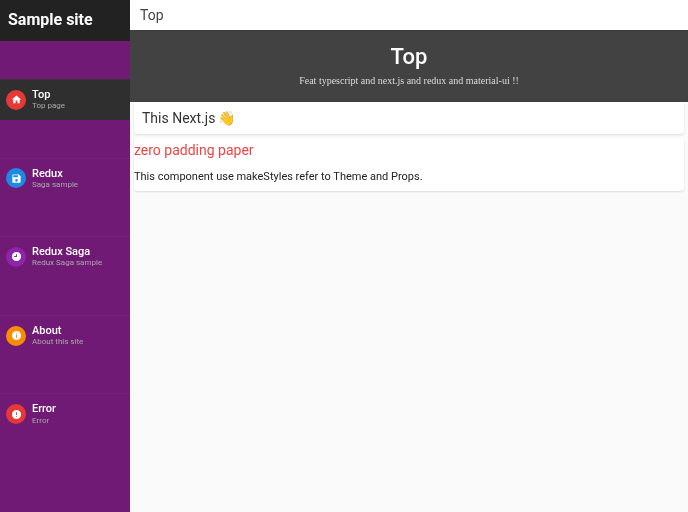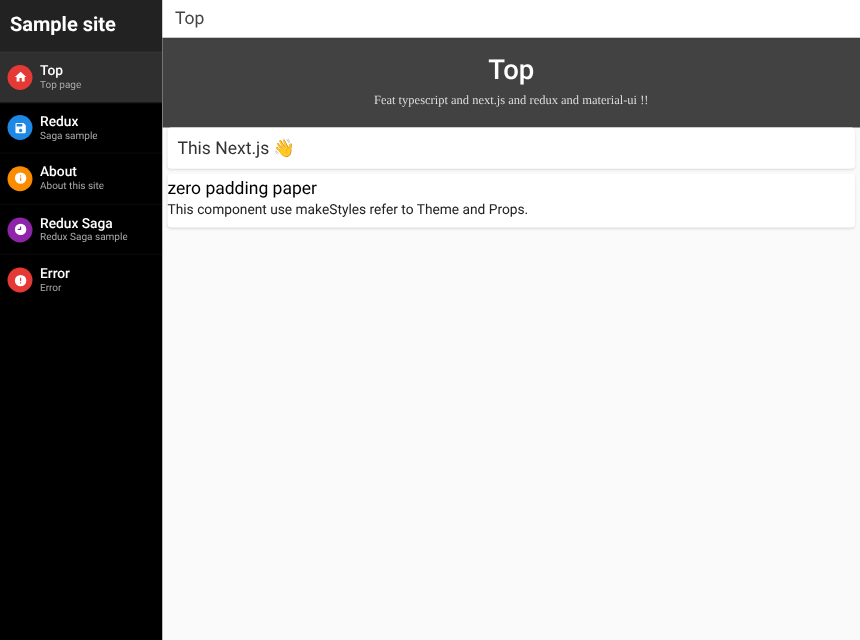--- a/index.html
+++ b/index.html
@@ -14,25 +14,26 @@
       overflow: hidden;
       background: #fafafa;
     }
     .app {
       display: flex;
       width: 100%;
       height: 100%;
     }
     .sidebar {
       width: 130px;
-      background: #000000;
+      background: #701a75;
       color: #fff;
       flex-shrink: 0;
       display: flex;
       flex-direction: column;
+      gap: 38px;
     }
     .sidebar-title {
       font-size: 16px;
       font-weight: 700;
       padding: 10px 8px 12px 8px;
       background: #222;
     }
     .sidebar-item {
       display: flex;
       align-items: center;
@@ -130,23 +131,23 @@
     .paper.greet {
       padding: 8px 8px;
       font-size: 14px;
       color: #333;
     }
     .paper.zero {
       padding: 4px 0 8px 0;
     }
     .zero-title {
       font-size: 14px;
-      color: #000000;
+      color: #ef4444;
       padding-left: 0;
-      margin-bottom: 2px;
+      margin-bottom: 12px;
     }
     .zero-body {
       font-size: 11px;
       font-weight: 400;
       color: #222;
     }
   </style>
 </head>
 <body>
 
@@ -172,40 +173,40 @@
             <path d="M17 3H5a2 2 0 0 0-2 2v14a2 2 0 0 0 2 2h14a2 2 0 0 0 2-2V7l-4-4zm-5 16a3 3 0 1 1 0-6 3 3 0 0 1 0 6zm3-10H5V5h10v4z"></path>
           </svg>
       </span>
       <span class="sidebar-text">
         <span class="sidebar-label">Redux</span>
         <span class="sidebar-sub">Saga sample</span>
       </span>
     </div>
 
     <div class="sidebar-item">
+      <span class="sidebar-icon icon-purple">
+        <svg viewBox="0 0 24 24">
+            <path d="M12 2a10 10 0 1 0 10 10A10 10 0 0 0 12 2zm1 11H7v-2h4V7h2z"></path>
+          </svg>
+      </span>
+      <span class="sidebar-text">
+        <span class="sidebar-label">Redux Saga</span>
+        <span class="sidebar-sub">Redux Saga sample</span>
+      </span>
+    </div>
+
+    <div class="sidebar-item">
       <span class="sidebar-icon icon-orange">
         <svg viewBox="0 0 24 24">
             <path d="M12 2a10 10 0 1 0 10 10A10 10 0 0 0 12 2zm1 15h-2v-6h2zm0-8h-2V7h2z"></path>
           </svg>
       </span>
       <span class="sidebar-text">
         <span class="sidebar-label">About</span>
         <span class="sidebar-sub">About this site</span>
-      </span>
-    </div>
-
-    <div class="sidebar-item">
-      <span class="sidebar-icon icon-purple">
-        <svg viewBox="0 0 24 24">
-            <path d="M12 2a10 10 0 1 0 10 10A10 10 0 0 0 12 2zm1 11H7v-2h4V7h2z"></path>
-          </svg>
-      </span>
-      <span class="sidebar-text">
-        <span class="sidebar-label">Redux Saga</span>
-        <span class="sidebar-sub">Redux Saga sample</span>
       </span>
     </div>
 
     <div class="sidebar-item">
       <span class="sidebar-icon icon-red">
         <svg viewBox="0 0 24 24">
             <path d="M12 2a10 10 0 1 0 10 10A10 10 0 0 0 12 2zm1 15h-2v-2h2zm0-4h-2V7h2z"></path>
           </svg>
       </span>
       <span class="sidebar-text">

